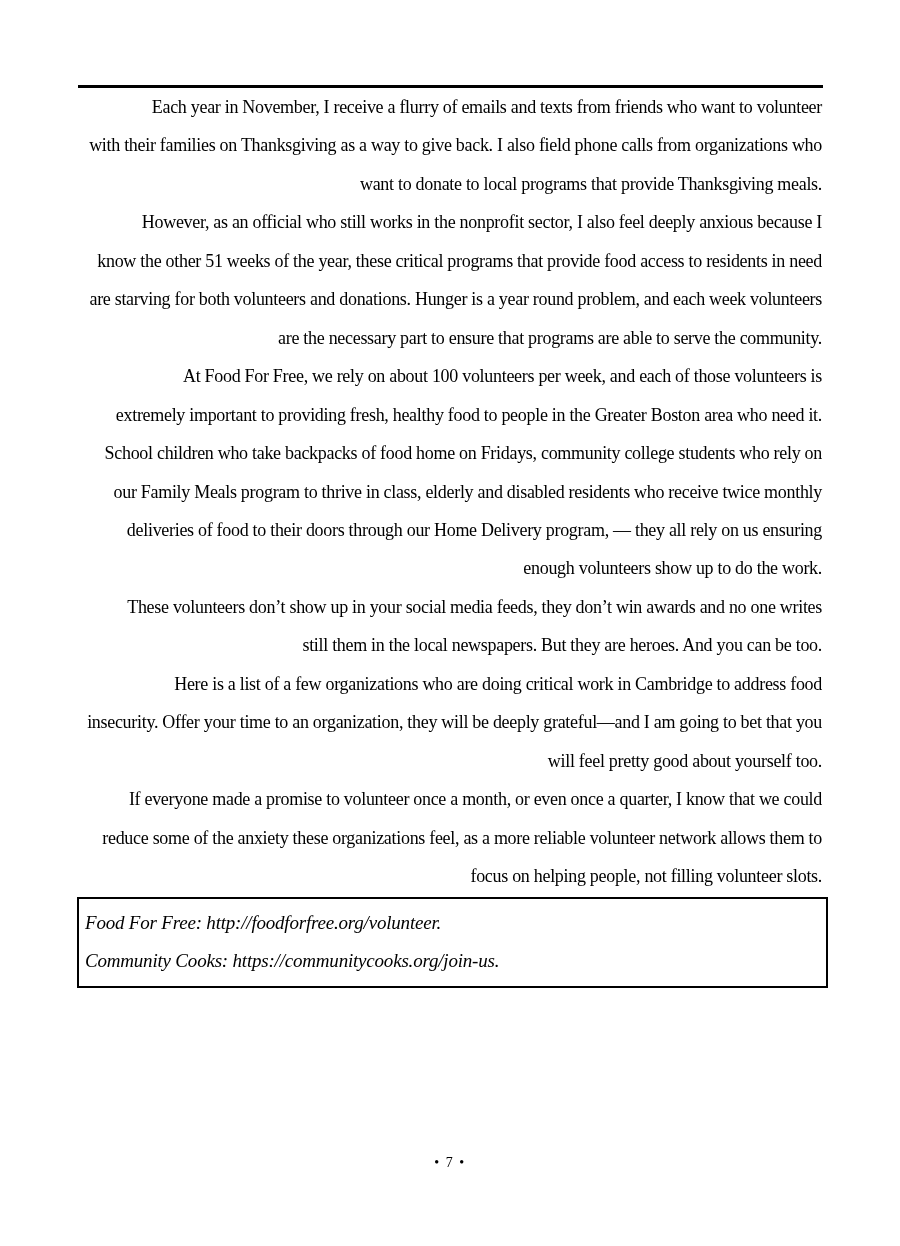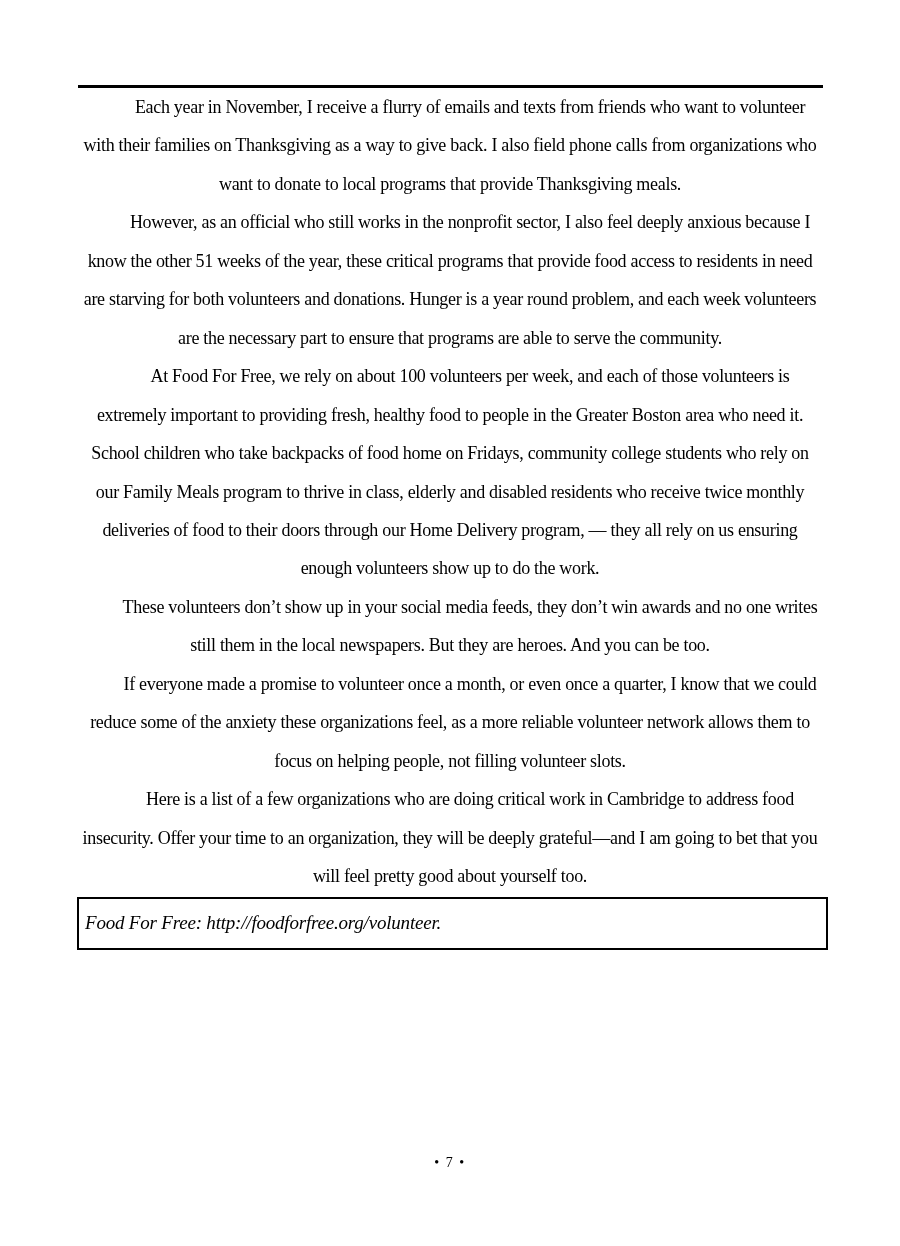--- a/index.html
+++ b/index.html
@@ -27,21 +27,21 @@
     width: 745px;
     height: 3px;
     background: #000000;
   }
   .essay {
     margin-left: 78px;
     width: 744px;
     font-size: 18px;
     line-height: 38.45px;
     letter-spacing: -0.3px;
-    text-align: center;
+    text-align: right;
   }
   .essay p {
     margin: 0;
     text-indent: 40px;
   }
   .resource-box {
     margin-left: 77px;
     margin-top: 1px;
     width: 751px;
     box-sizing: border-box;
@@ -72,26 +72,27 @@
 <div class="page">
   <div class="content">
 
     <div class="header-rule"></div>
 
     <div class="essay">
       <p>Each year in November, I receive a flurry of emails and texts from friends who want to volunteer with their families on Thanksgiving as a way to give back. I also field phone calls from organizations who want to donate to local programs that provide Thanksgiving meals.</p>
       <p>However, as an official who still works in the nonprofit sector, I also feel deeply anxious because I know the other 51 weeks of the year, these critical programs that provide food access to residents in need are starving for both volunteers and donations. Hunger is a year round problem, and each week volunteers are the necessary part to ensure that programs are able to serve the community.</p>
       <p>At Food For Free, we rely on about 100 volunteers per week, and each of those volunteers is extremely important to providing fresh, healthy food to people in the Greater Boston area who need it. School children who take backpacks of food home on Fridays, community college students who rely on our Family Meals program to thrive in class, elderly and disabled residents who receive twice monthly deliveries of food to their doors through our Home Delivery program, — they all rely on us ensuring enough volunteers show up to do the work.</p>
       <p>These volunteers don’t show up in your social media feeds, they don’t win awards and no one writes still them in the local newspapers. But they are heroes. And you can be too.</p>
+      <p>Here is a list of a few organizations who are doing critical work in Cambridge to address food insecurity. Offer your time to an organization, they will be deeply grateful—and I am going to bet that you will feel pretty good about yourself too.</p>
       <p>If everyone made a promise to volunteer once a month, or even once a quarter, I know that we could reduce some of the anxiety these organizations feel, as a more reliable volunteer network allows them to focus on helping people, not filling volunteer slots.</p>
-      <p>Here is a list of a few organizations who are doing critical work in Cambridge to address food insecurity. Offer your time to an organization, they will be deeply grateful—and I am going to bet that you will feel pretty good about yourself too.</p>
     </div>
 
     <div class="resource-box">
       <p>Food For Free: http://foodforfree.org/volunteer.</p>
+      <p>Community Cooks: https://communitycooks.org/join-us.</p>
     </div>
 
   </div>
 
   <div class="page-footer">
     <span>• 7 •</span>
   </div>
 </div>
 
 </body></html>

